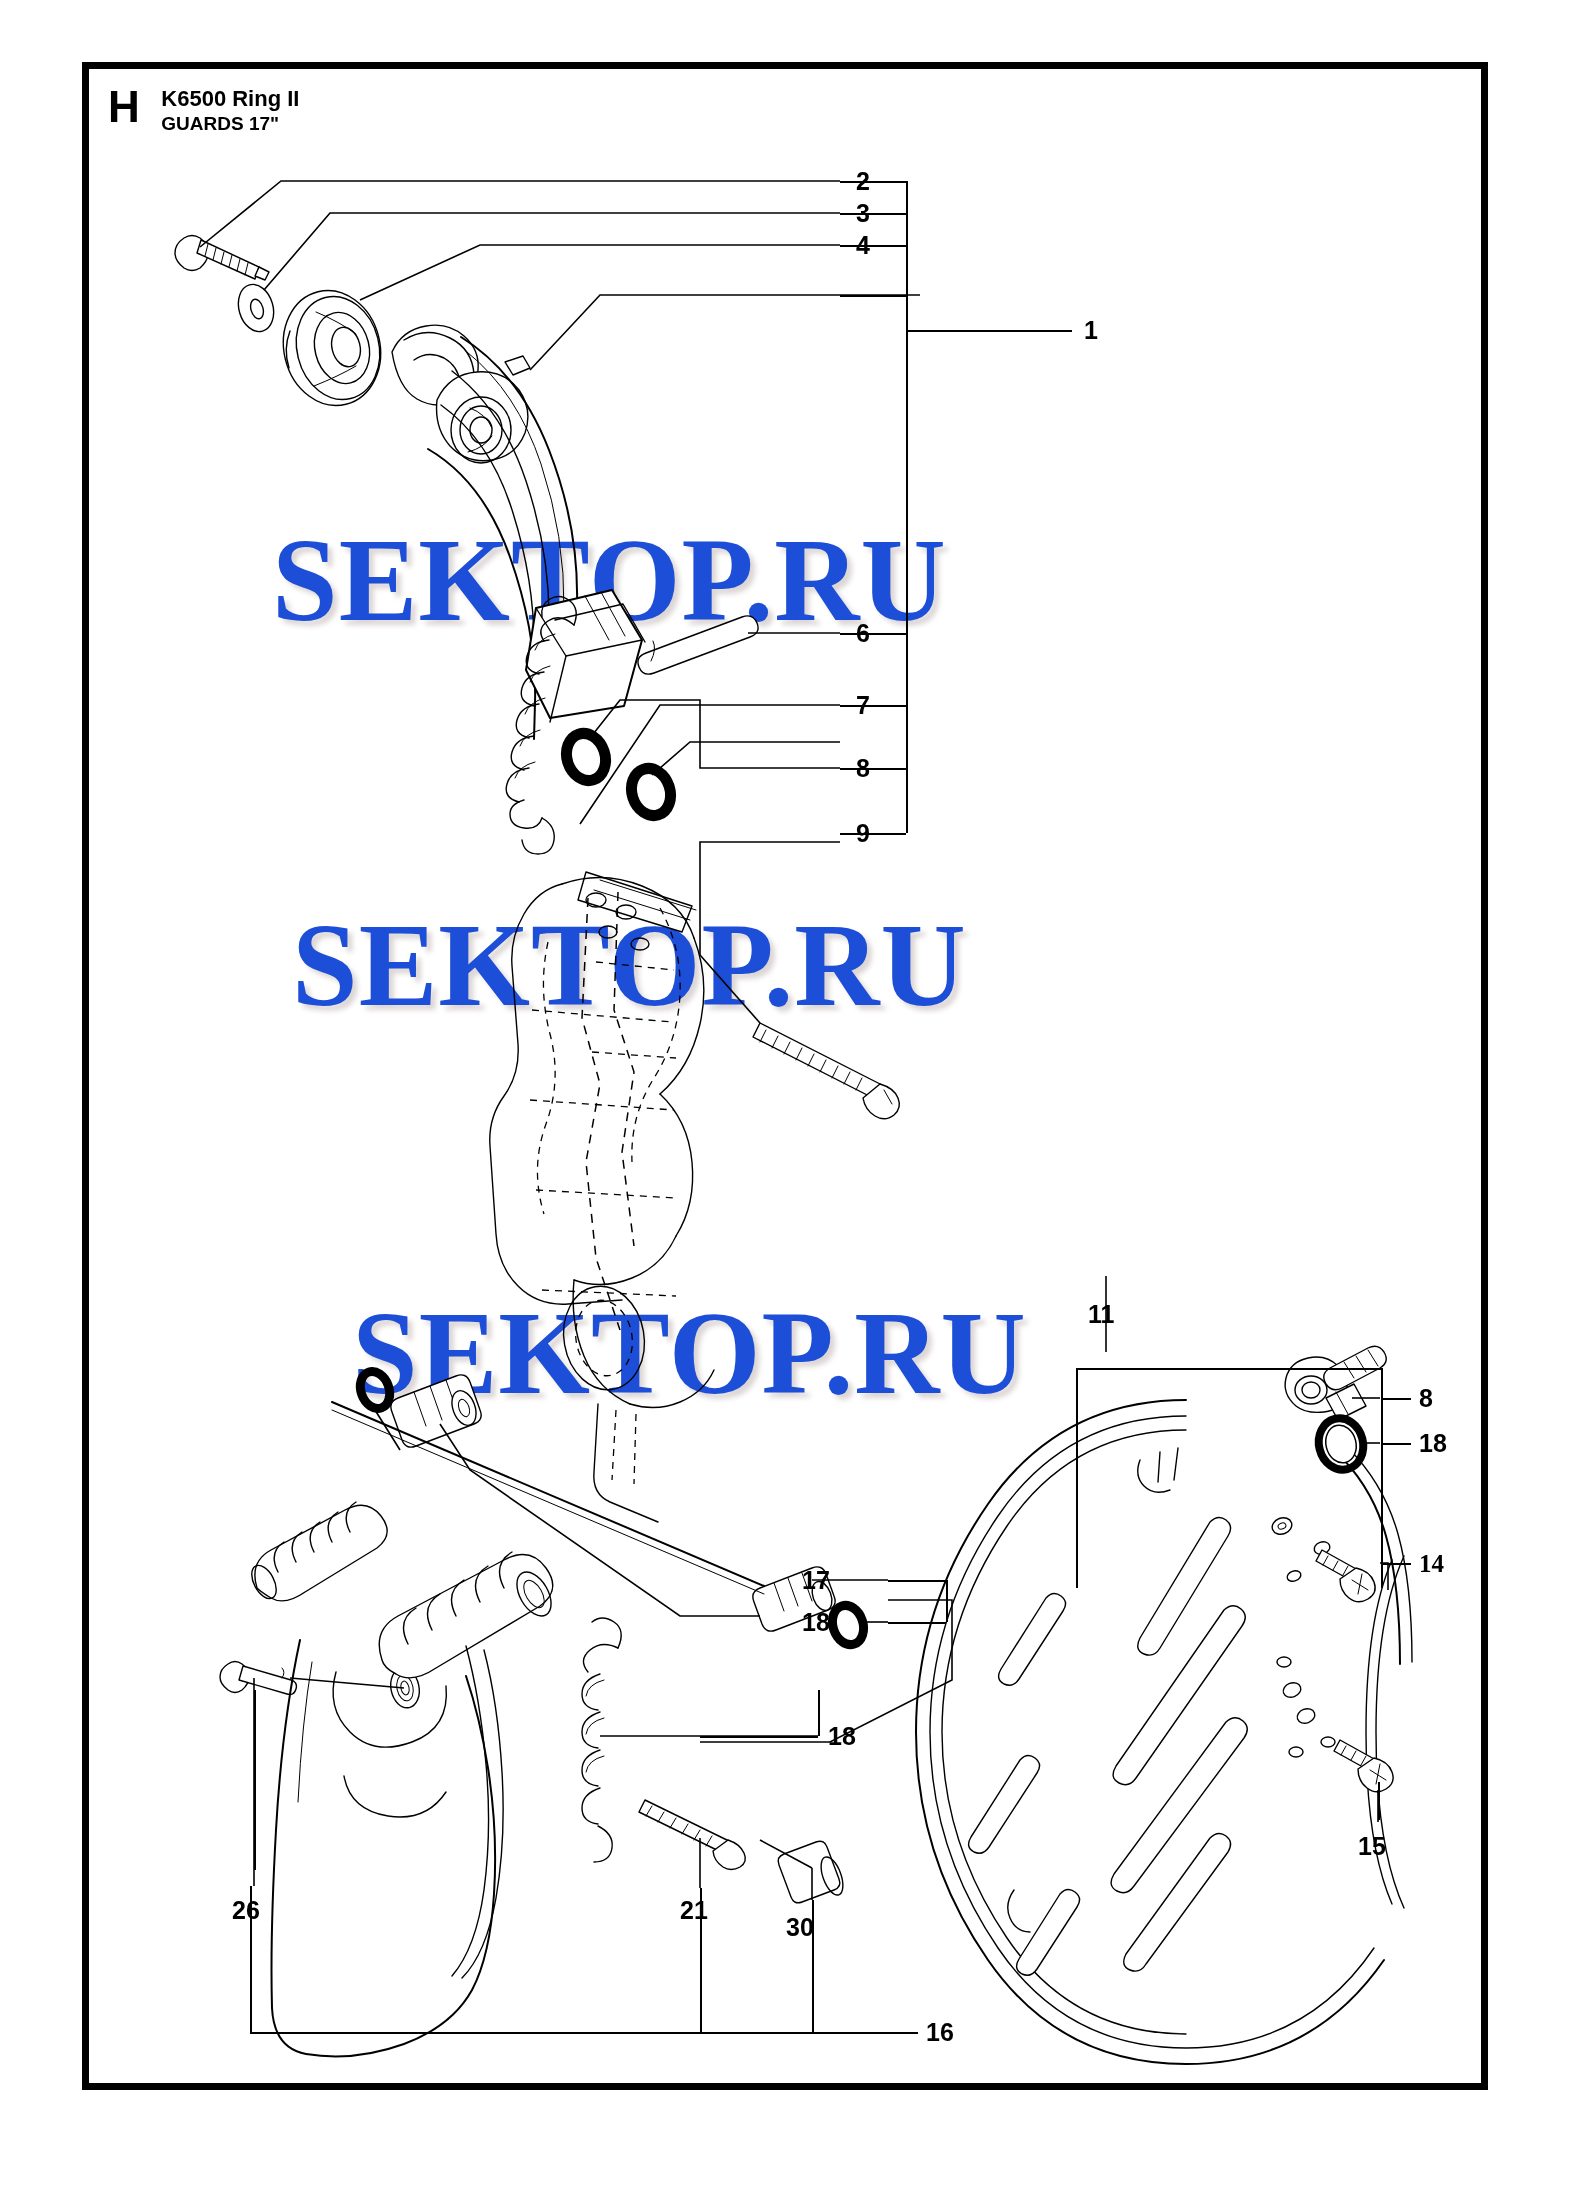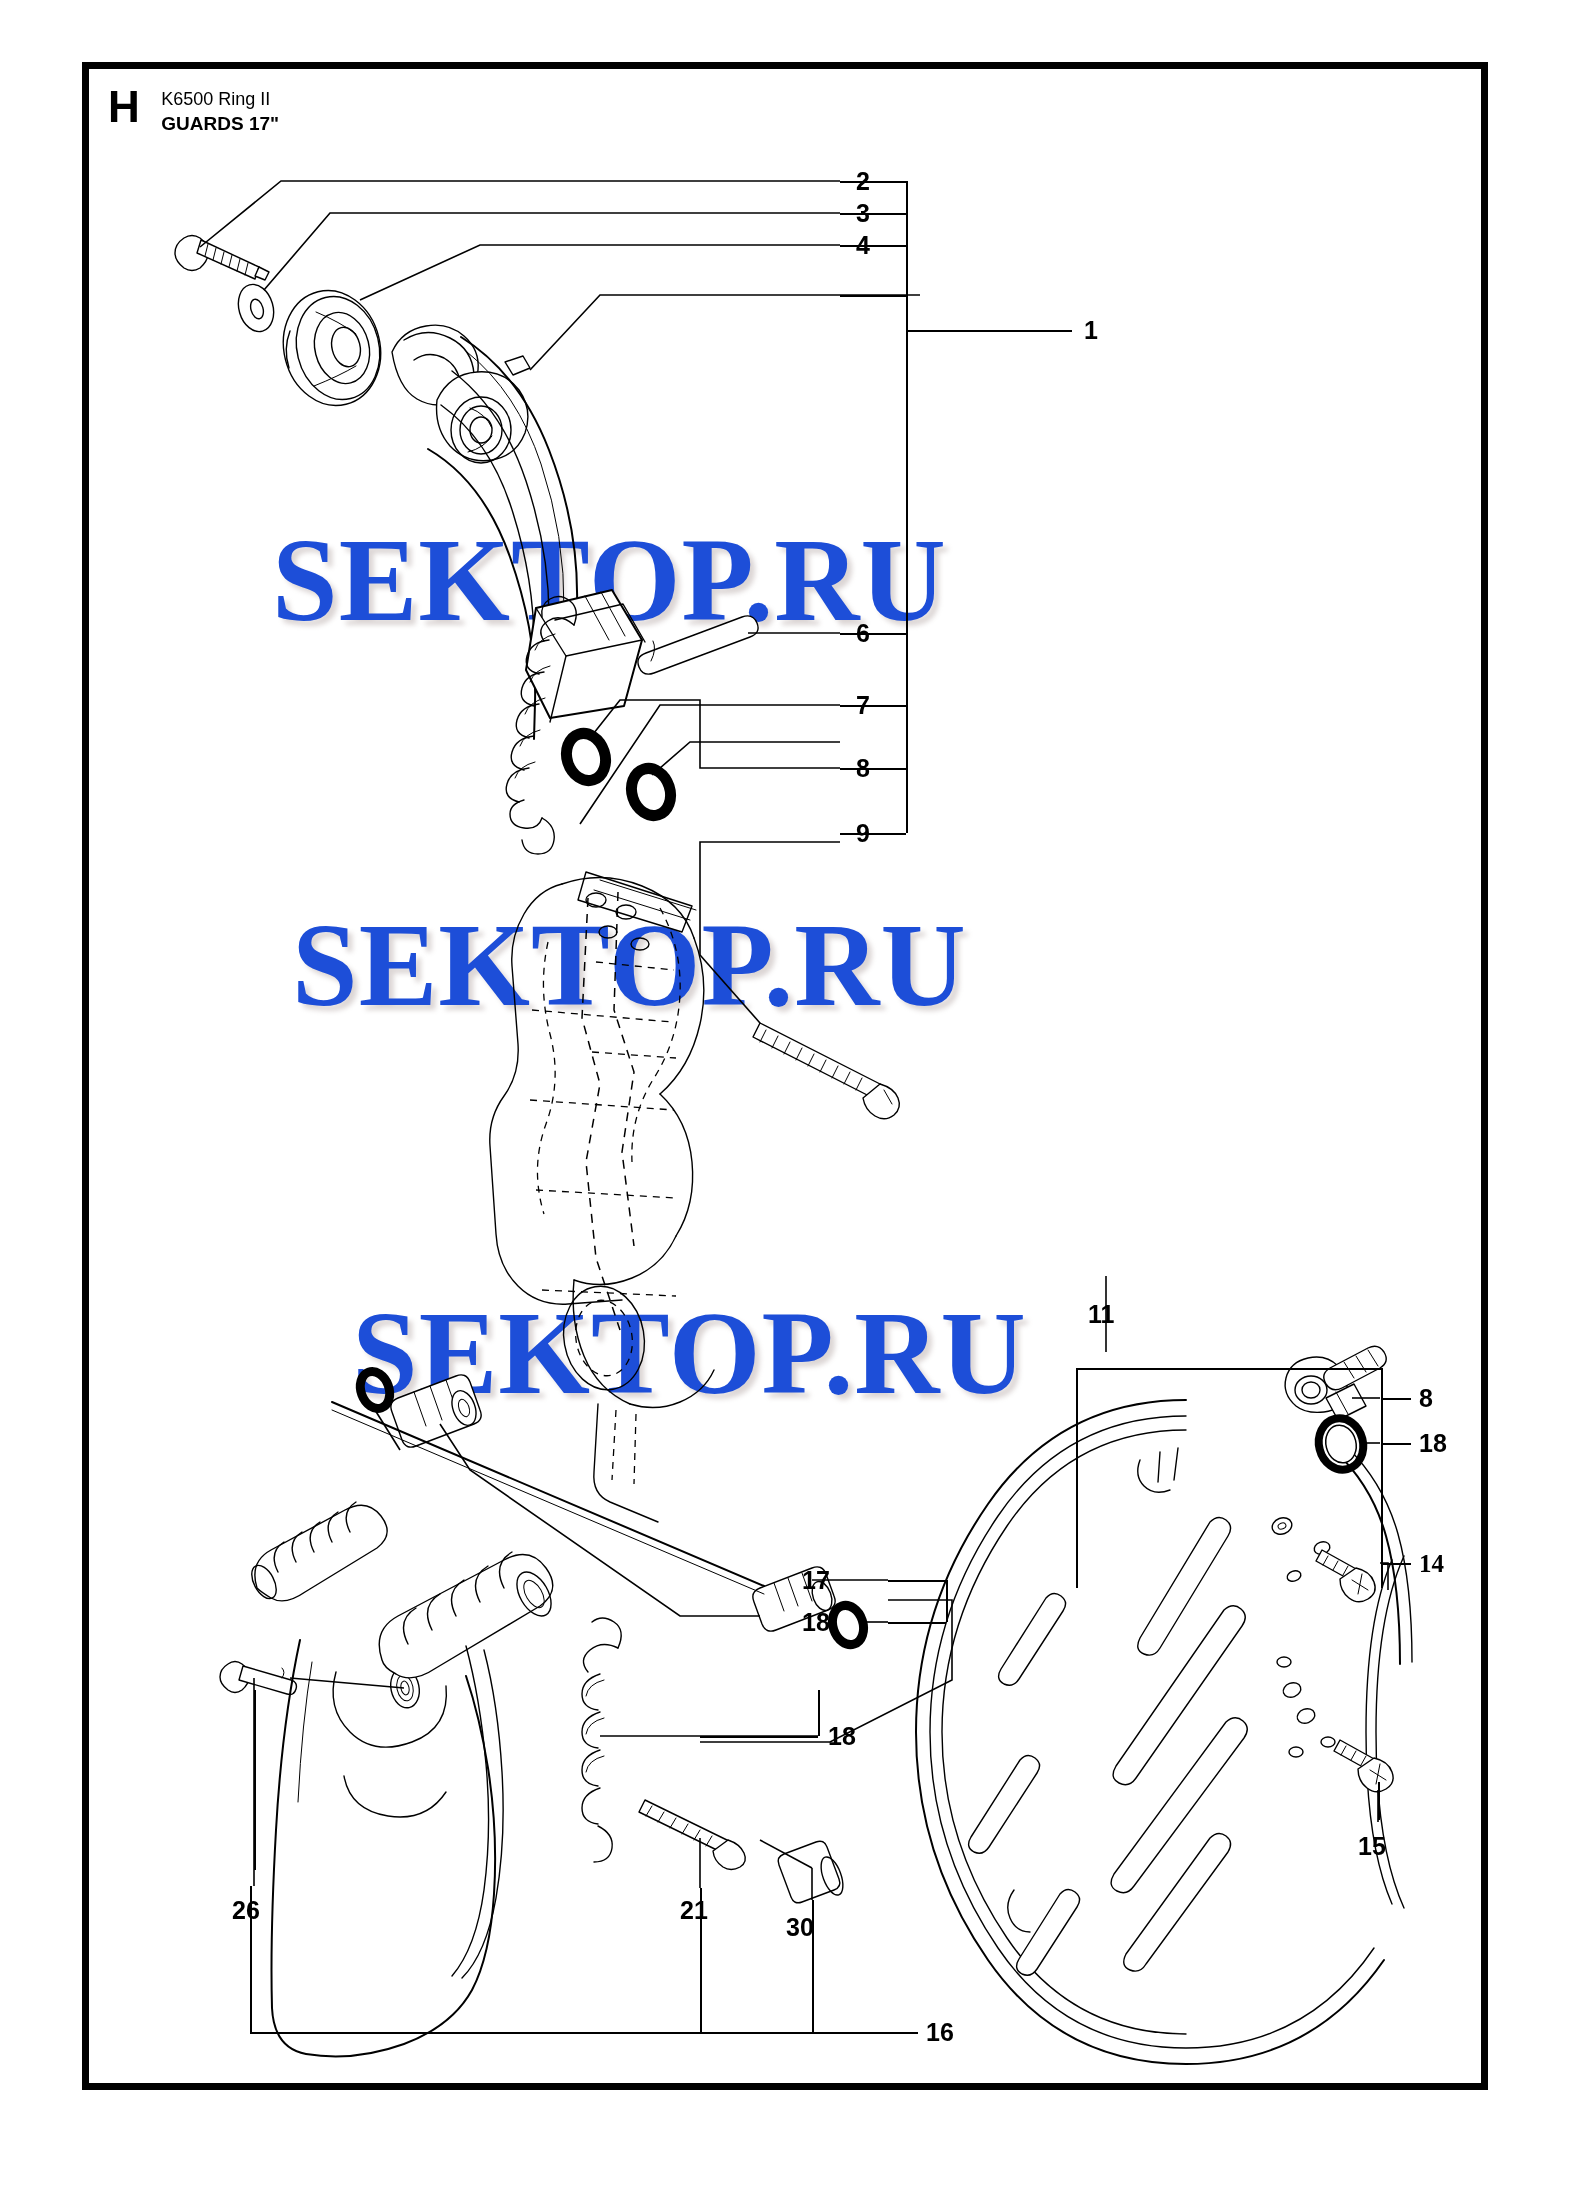--- a/index.html
+++ b/index.html
@@ -41,22 +41,22 @@
     font-size: 44px;
     font-weight: bold;
     line-height: 46px;
     letter-spacing: -0.5px;
     color: #000;
   }
   #title-text {
     padding-top: 2px;
   }
   #model-name {
-    font-size: 18px;
-    font-weight: normal;
+    font-size: 22px;
+    font-weight: bold;
     line-height: 26px;
     color: #000;
     white-space: nowrap;
   }
   #section-name {
     font-size: 19px;
     font-weight: bold;
     line-height: 24px;
     color: #000;
     white-space: nowrap;

